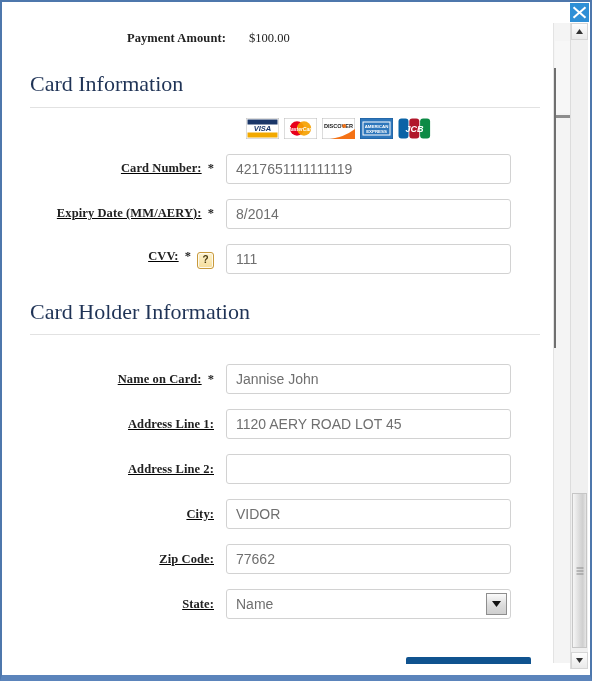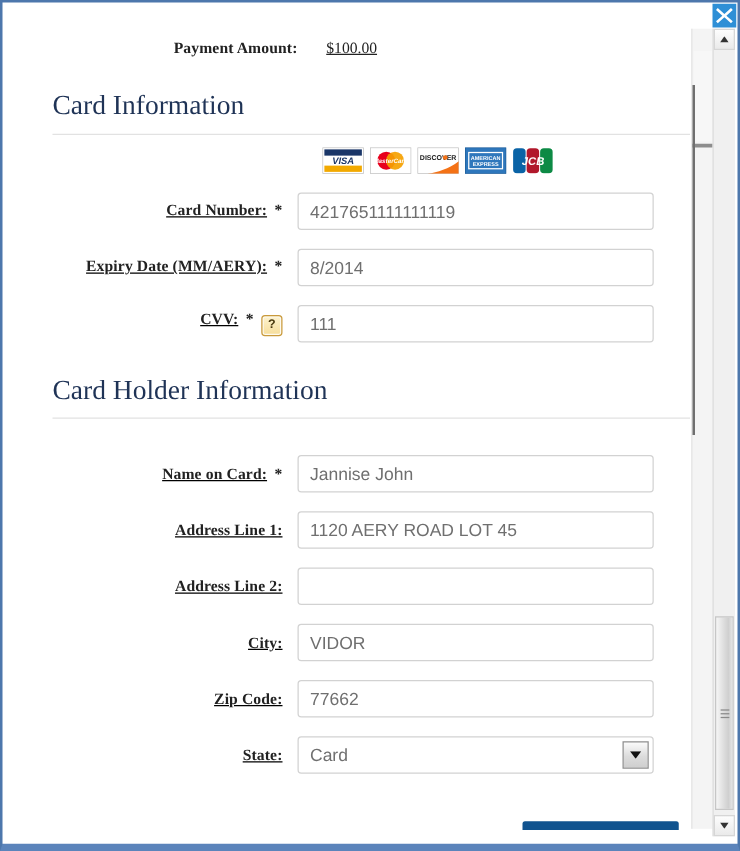--- a/index.html
+++ b/index.html
@@ -121,21 +121,21 @@
     left: 0;
     top: 45px;
     width: 2px;
     height: 280px;
     background: #6f6f6f;
   }
 
   
   .content {
     position: absolute;
-    left: 12px;
+    left: 0;
     top: 2px;
     width: 556px;
     height: 660px;
     box-sizing: border-box;
     padding: 0;
     overflow: hidden;
   }
 
   
   .amount-row {
@@ -148,21 +148,20 @@
     text-align: right;
     font-size: 12.5px;
     font-weight: bold;
     color: #222222;
     letter-spacing: 0.1px;
   }
   .amount-value {
     margin-left: 23px;
     font-size: 12.5px;
     color: #222222;
-    text-decoration: underline;
   }
 
   
   .section {
     margin-top: 24px;
     padding: 0 18px 0 28px;
   }
   .section-title {
     font-size: 22px;
     color: #1f3356;
@@ -447,21 +446,21 @@
       <div class="field-label">Zip Code:</div>
       <div class="field-control">
         <input class="text-input" type="text" value="77662" style="">
       </div>
     </div>
 
     <div class="field-row">
       <div class="field-label">State:</div>
       <div class="field-control">
         <div class="select-wrap">
-          <span class="select-value">Card</span>
+          <span class="select-value">Name</span>
           <span class="select-arrow">
             <svg width="9" height="6" viewBox="0 0 9 6">
               <path d="M0 0 L9 0 L4.5 6 Z" fill="#111111"></path>
             </svg>
           </span>
         </div>
       </div>
     </div>
 
     <div class="actions">

